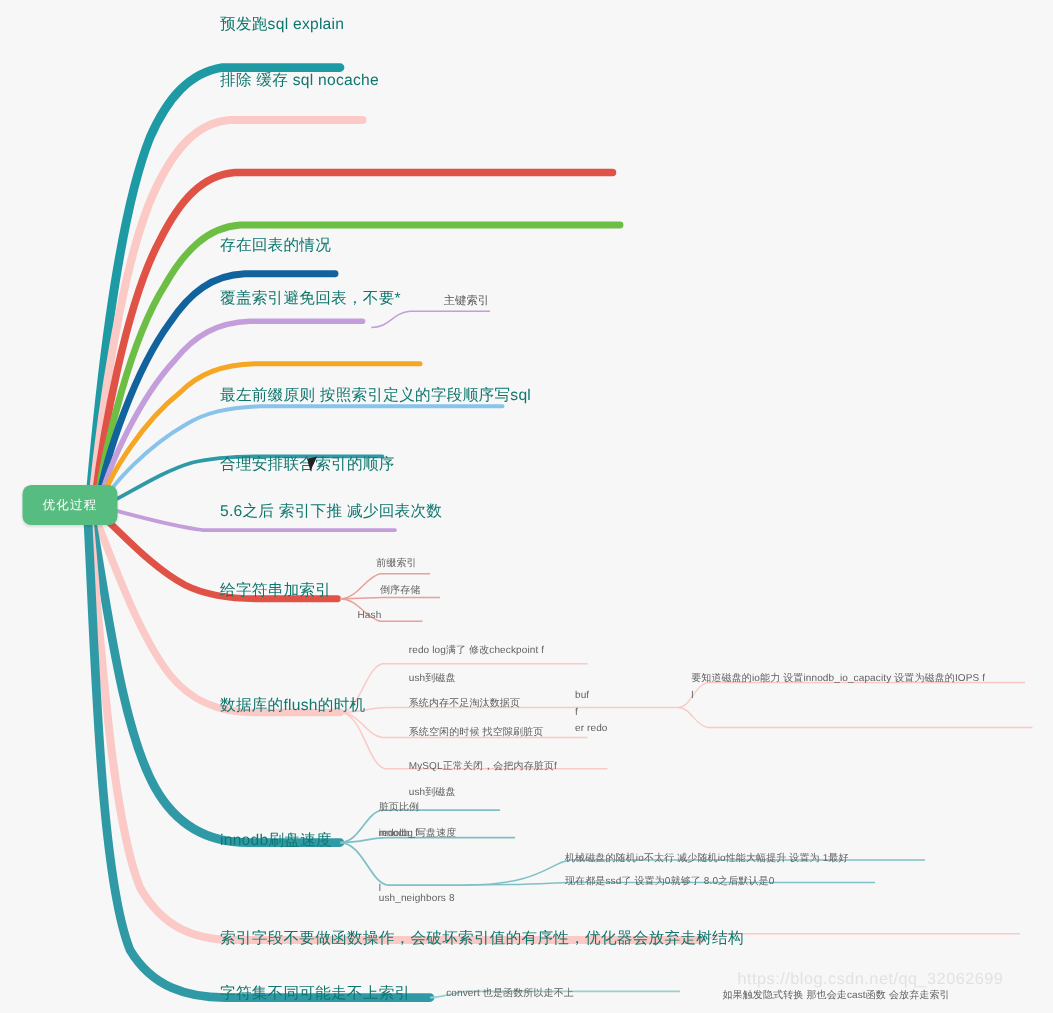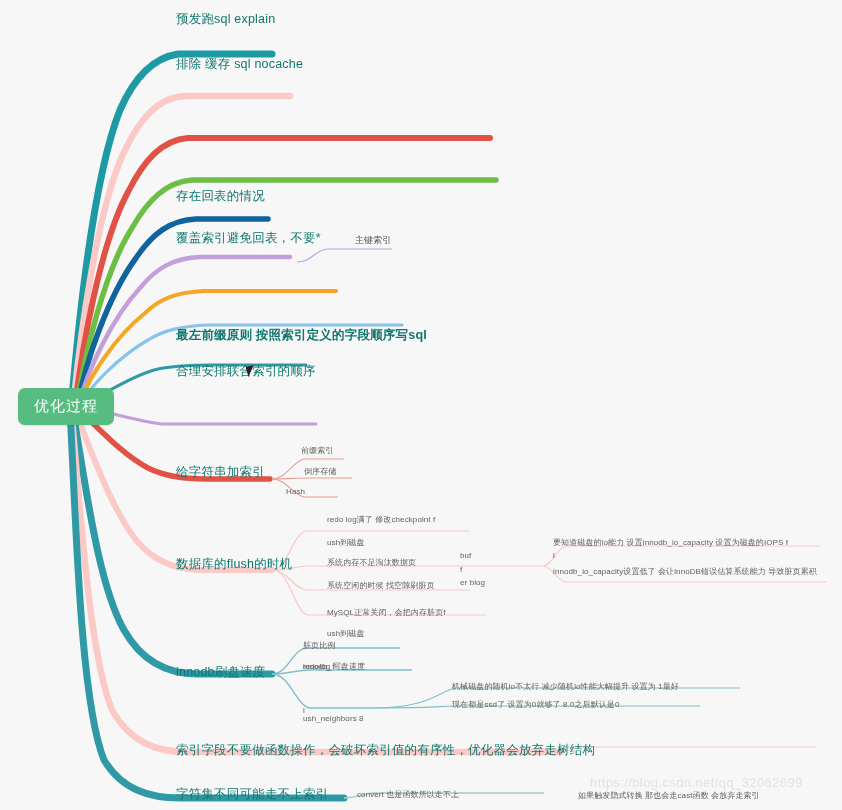--- a/index.html
+++ b/index.html
@@ -15,21 +15,21 @@
 
   .node{position:absolute;white-space:nowrap;color:#3b3b3b;}
   .lvl1{font-size:12.5px;color:#0f766e;letter-spacing:.2px;}
   .lvl2{font-size:9px;color:#555;letter-spacing:.1px;}
   .lvl3{font-size:8px;color:#606060;letter-spacing:.1px;}
 
   .root{
     position:absolute;
     background:#57bc7f;
     color:#ffffff;
-    font-size:15px;
+    font-size:10px;
     border-radius:7px;
     padding:9px 16px;
     letter-spacing:1px;
     box-shadow:0 1px 2px rgba(0,0,0,.10);
     z-index:3;
   }
 
   .watermark{
     position:absolute;
     font-size:13px;
@@ -102,38 +102,38 @@
     <path d="M344,798 C356,798 362,794 374,793 L544,793" stroke="#9ccfcf" stroke-width="1.4" fill="none"></path>
   </svg>
 
   <div class="root" style="left:18px;top:388px;">优化过程</div>
 
   <div class="node lvl1" style="left:176px;top:11px;">预发跑sql  explain</div>
   <div class="node lvl1" style="left:176px;top:56px;">排除 缓存 sql nocache</div>
   <div class="node lvl1" style="left:176px;top:188px;">存在回表的情况</div>
   <div class="node lvl1" style="left:176px;top:230px;">覆盖索引避免回表，不要*</div>
   <div class="node lvl2" style="left:355px;top:234px;">主键索引</div>
-  <div class="node lvl1" style="left:176px;top:327px;font-weight:bold;">最左前缀原则 按照索引定义的字段顺序写sql</div>
+  <div class="node lvl1" style="left:176px;top:308px;">最左前缀原则 按照索引定义的字段顺序写sql</div>
   <div class="node lvl1" style="left:176px;top:363px;">合理安排联合索引的顺序</div>
+  <div class="node lvl1" style="left:176px;top:401px;">5.6之后 索引下推 减少回表次数</div>
 
   <div class="node lvl1" style="left:176px;top:464px;">给字符串加索引</div>
   <div class="node lvl3" style="left:301px;top:445px;">前缀索引</div>
   <div class="node lvl3" style="left:304px;top:466px;">倒序存储</div>
   <div class="node lvl3" style="left:286px;top:487px;text-align:right;">Hash</div>
 
   <div class="node lvl1" style="left:176px;top:556px;">数据库的flush的时机</div>
   <div class="node lvl3" style="left:327px;top:514px;">redo log满了 修改checkpoint f</div>
   <div class="node lvl3" style="left:327px;top:537px;">ush到磁盘</div>
   <div class="node lvl3" style="left:327px;top:557px;">系统内存不足淘汰数据页</div>
   <div class="node lvl3" style="left:460px;top:551px;">buf</div>
   <div class="node lvl3" style="left:460px;top:565px;">f</div>
-  <div class="node lvl3" style="left:460px;top:578px;">er blog</div>
+  <div class="node lvl3" style="left:460px;top:578px;">er redo</div>
   <div class="node lvl3" style="left:553px;top:537px;">要知道磁盘的io能力 设置innodb_io_capacity 设置为磁盘的IOPS f</div>
   <div class="node lvl3" style="left:553px;top:551px;">l</div>
-  <div class="node lvl3" style="left:553px;top:566px;">innodb_io_capacity设置低了 会让innoDB错误估算系统能力 导致脏页累积</div>
   <div class="node lvl3" style="left:327px;top:580px;">系统空闲的时候 找空隙刷脏页</div>
   <div class="node lvl3" style="left:327px;top:607px;">MySQL正常关闭，会把内存脏页f</div>
   <div class="node lvl3" style="left:327px;top:628px;">ush到磁盘</div>
 
   <div class="node lvl1" style="left:176px;top:664px;">innodb刷盘速度</div>
   <div class="node lvl3" style="left:303px;top:640px;">脏页比例</div>
   <div class="node lvl3" style="left:303px;top:661px;">redolog 写盘速度</div>
   <div class="node lvl3" style="left:303px;top:662px;">innodb_f</div>
   <div class="node lvl3" style="left:303px;top:706px;">l</div>
   <div class="node lvl3" style="left:303px;top:714px;">ush_neighbors 8</div>

